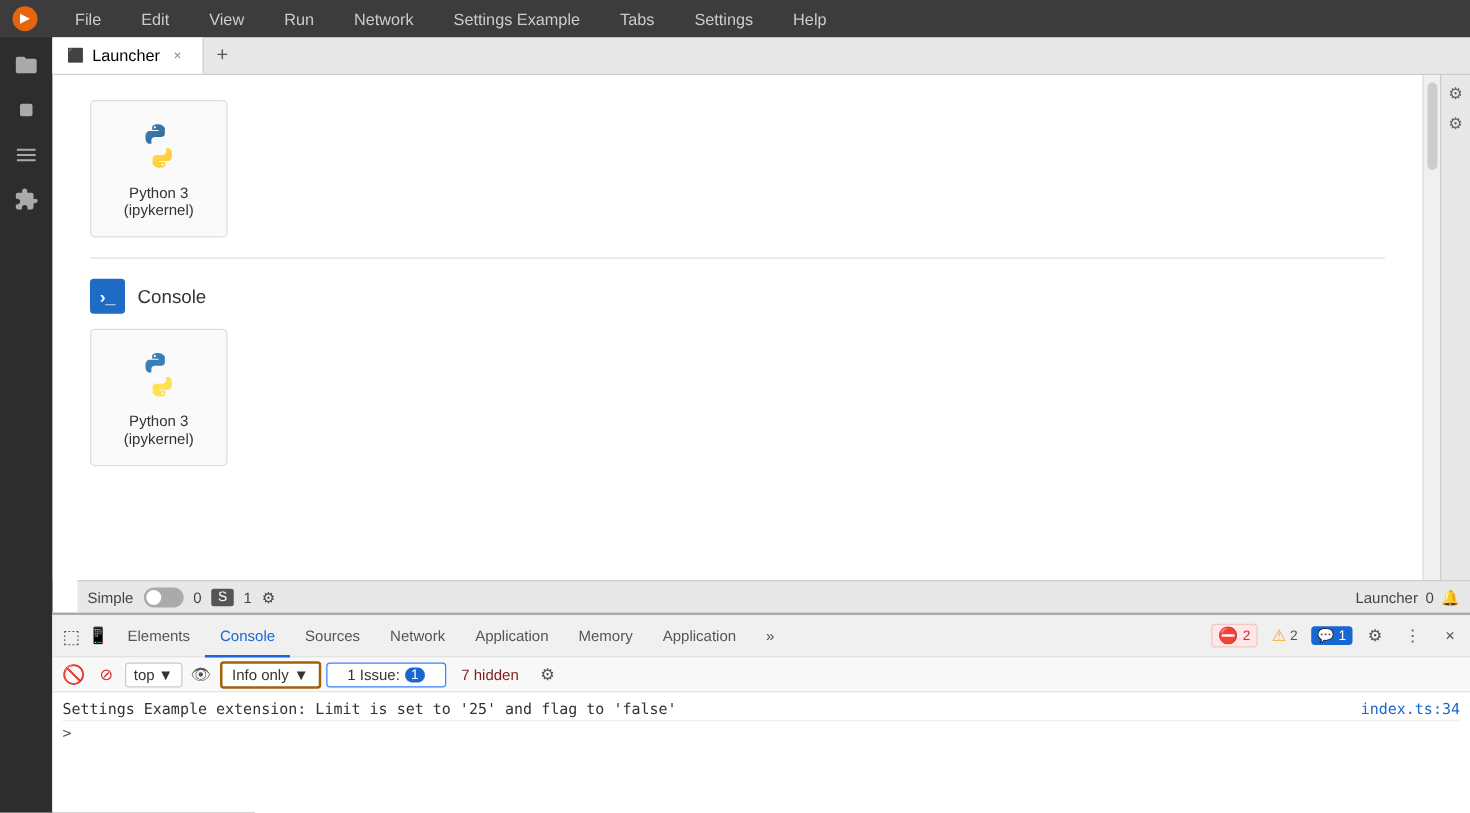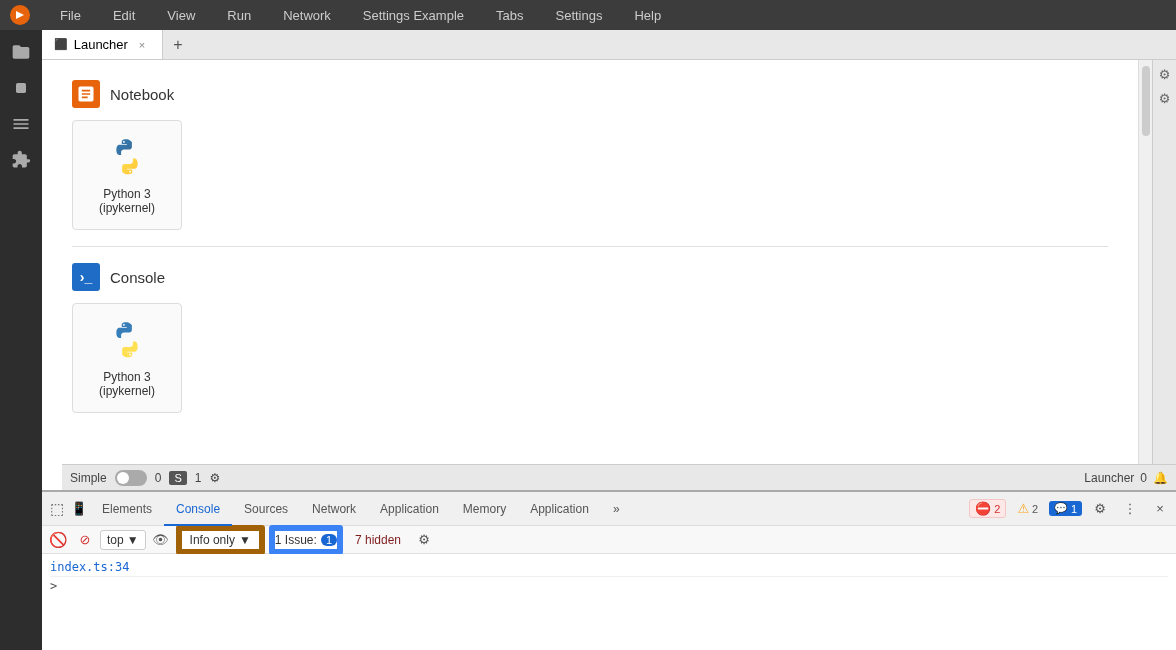--- a/index.html
+++ b/index.html
@@ -138,26 +138,26 @@
       border: 1px solid #ccc; border-radius: 3px; font-size: 12px; cursor: pointer;
       background: #fff; color: #333;
     }
     .filter-input {
       flex: 1; height: 20px; border: 1px solid #ccc; border-radius: 10px;
       padding: 0 10px; font-size: 12px; outline: none; color: #555;
       background: #fff;
     }
     .info-only-btn {
       display: flex; align-items: center; gap: 4px; padding: 2px 8px;
-      border: 6px solid #a16207; border-radius: 3px; font-size: 12px; cursor: pointer;
+      border: 2px solid #a16207; border-radius: 3px; font-size: 12px; cursor: pointer;
       background: #fff; color: #333;
     }
     .issue-badge {
-      display: flex; align-items: center; gap: 4px; padding: 2px 0;
-      border: 6px solid #3b82f6; border-radius: 3px; font-size: 12px; background: #fff; color: #333;
+      display: flex; align-items: center; gap: 4px; padding: 2px 16px;
+      border: 1px solid #3b82f6; border-radius: 3px; font-size: 12px; background: #fff; color: #333;
     }
     .hidden-badge {
       padding: 2px 8px; font-size: 12px; color: #7f1d1d;
     }
     .settings-cog {
       width: 22px; height: 22px; display: flex; align-items: center; justify-content: center;
       cursor: pointer; color: #555; font-size: 13px;
     }
 
     
@@ -236,28 +236,20 @@
         <span class="tab-icon">⬛</span>
         <span>Launcher</span>
         <span class="tab-close">×</span>
       </div>
       <div class="tab-new">+</div>
     </div>
 
     <div style="flex:1; overflow:hidden; display:flex; position:relative;">
       <div class="launcher">
 
-        <div class="section-title">
-          <div class="section-title-icon">
-            <svg viewBox="0 0 24 24" width="20" height="20" fill="#fff">
-              <path d="M19 3H5c-1.1 0-2 .9-2 2v14c0 1.1.9 2 2 2h14c1.1 0 2-.9 2-2V5c0-1.1-.9-2-2-2zm-5 14H7v-2h7v2zm3-4H7v-2h10v2zm0-4H7V7h10v2z"></path>
-            </svg>
-          </div>
-          <span>Notebook</span>
-        </div>
 
         <div class="card-grid">
           <div class="card">
             <svg class="python-icon" viewBox="0 0 110 110">
               <defs>
                 <linearGradient id="pyBlue" x1="0%" y1="0%" x2="100%" y2="100%">
                   <stop offset="0%" style="stop-color:#387EB8"></stop>
                   <stop offset="100%" style="stop-color:#366994"></stop>
                 </linearGradient>
                 <linearGradient id="pyYellow" x1="0%" y1="0%" x2="100%" y2="100%">
@@ -387,20 +379,21 @@
           <span style="background:#1967d2; color:#fff; border-radius:10px; padding:0 5px; font-size:11px;">1</span>
         </div>
         <div class="hidden-badge">
           <span>7 hidden</span>
         </div>
         <div class="settings-cog">⚙</div>
       </div>
 
       <div class="devtools-console">
         <div class="console-line">
+          <span class="console-text">Settings Example extension: Limit is set to '25' and flag to 'false'</span>
           <a class="console-link">index.ts:34</a>
         </div>
         <div class="console-prompt">&gt;</div>
       </div>
 
     </div>
   </div>
 </div>
 
 </body></html>

